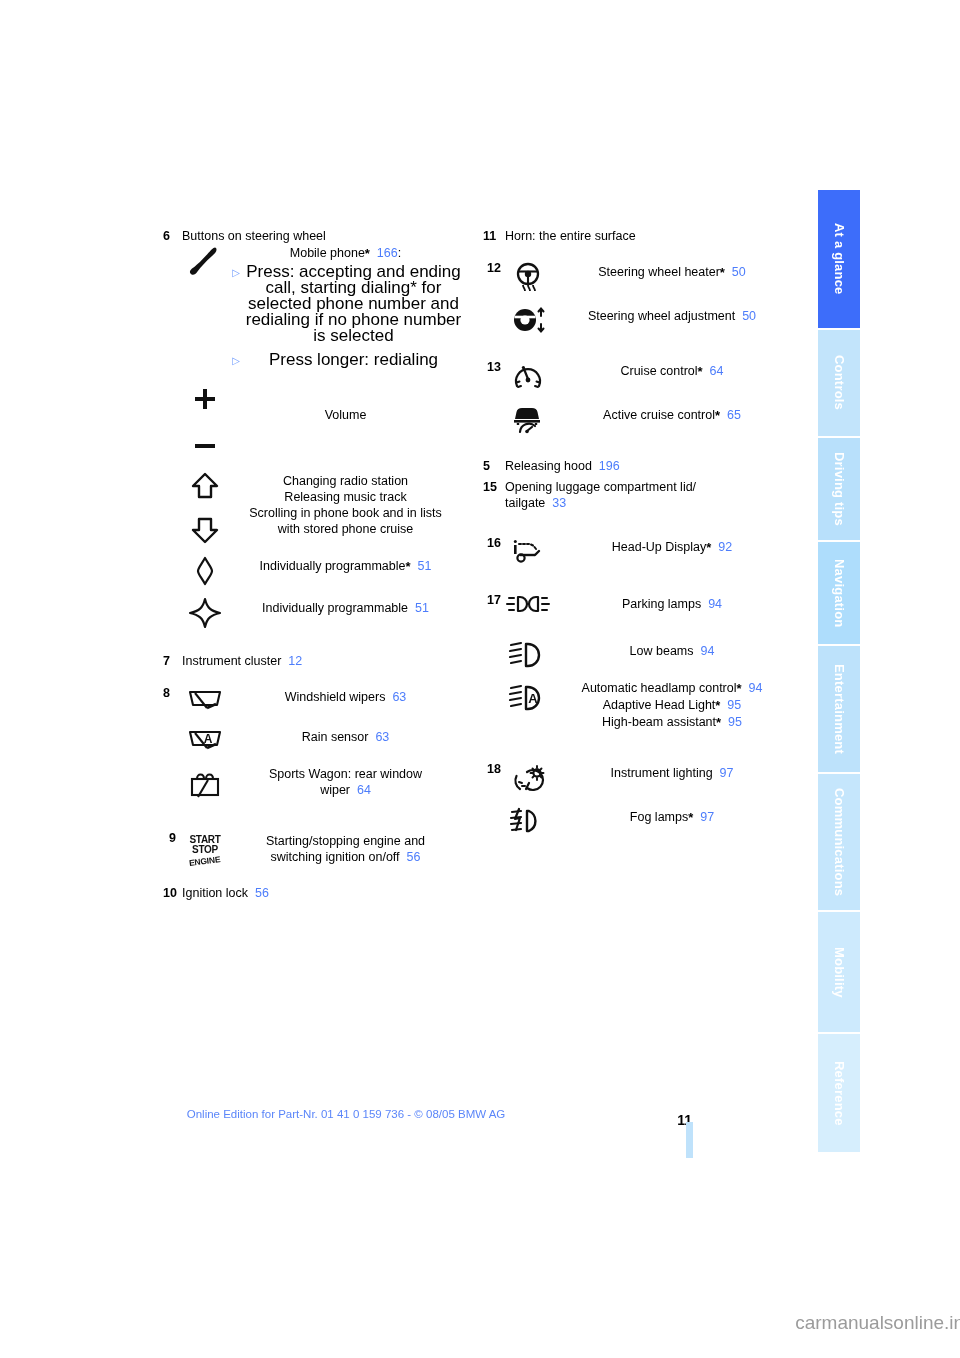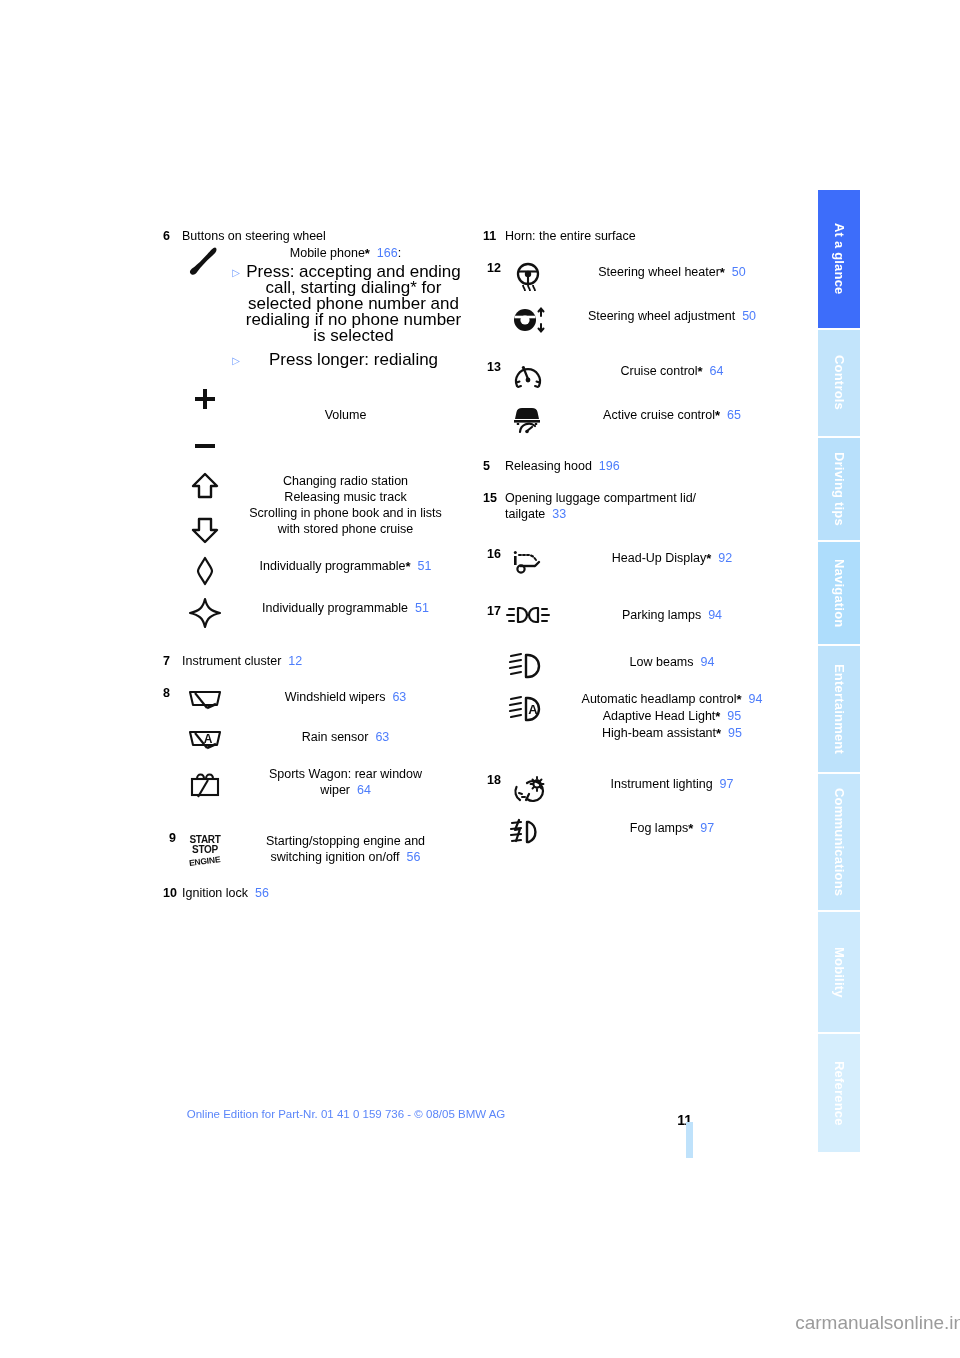--- a/index.html
+++ b/index.html
@@ -492,21 +492,21 @@
 
     <div class="spacer-lg"></div>
 
     <div class="num-row">
       <div class="num" style="min-width:22px">5</div>
       <div class="num-text">
         <span>Releasing hood</span>&nbsp;&nbsp;<span class="pg">196</span>
       </div>
     </div>
 
-    <div class="num-row" style="margin-top:16px">
+    <div class="num-row" style="margin-top:5px">
       <div class="num" style="min-width:22px">15</div>
       <div class="num-text">
         <span>Opening luggage compartment lid/</span><br>
         <span>tailgate</span>&nbsp;&nbsp;<span class="pg">33</span>
       </div>
     </div>
 
     <div class="spacer-lg"></div>
 
     <div class="icon-row">

